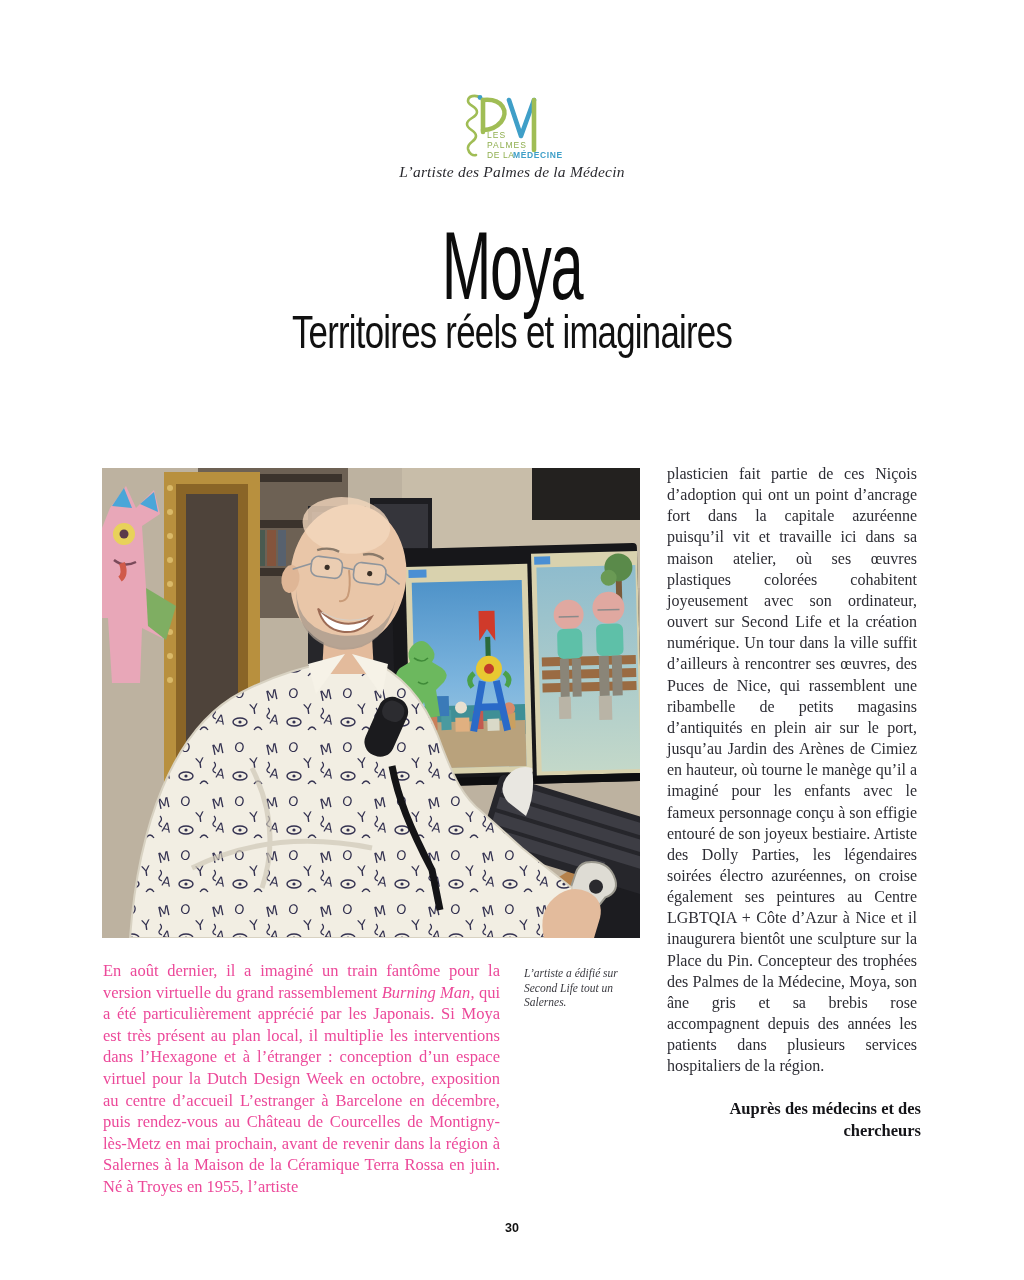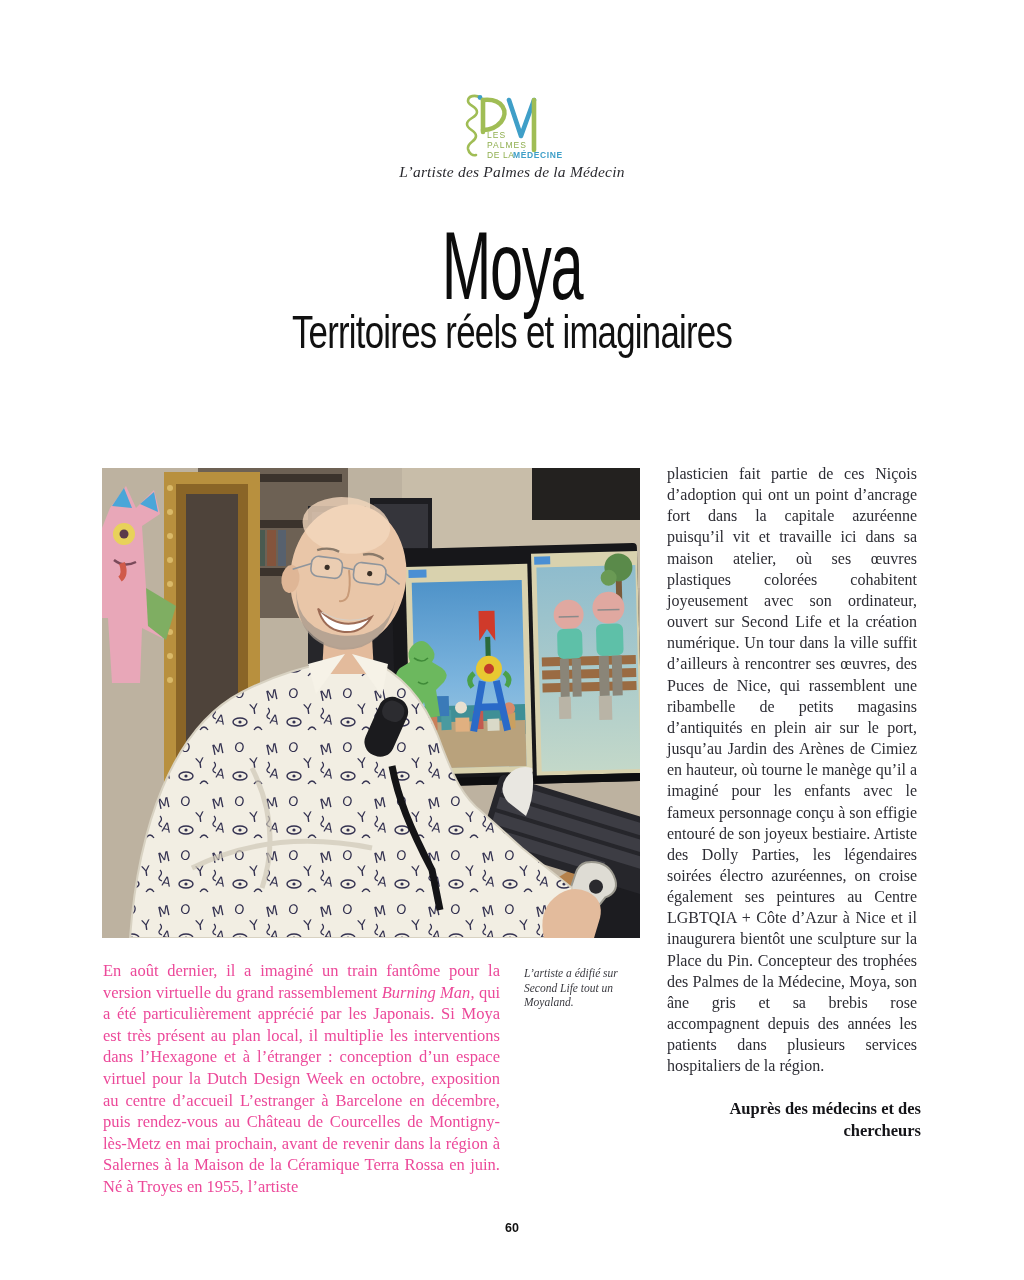--- a/index.html
+++ b/index.html
@@ -283,21 +283,21 @@
         <rect x="268" y="228" width="30" height="62" rx="14" fill="#1b1b1e"></rect>
         <rect x="272" y="232" width="22" height="20" rx="9" fill="#2c2c30"></rect>
       </g>
     </g>
   </svg>
 
   <p class="left-par" style="margin:0">
     <span>En août dernier, il a imaginé un train fantôme pour la version virtuelle du grand rassemblement </span><span class="it">Burning Man</span><span>, qui a été particulièrement apprécié par les Japonais. Si Moya est très présent au plan local, il multiplie les interventions dans l’Hexagone et à l’étranger : conception d’un espace virtuel pour la Dutch Design Week en octobre, exposition au centre d’accueil L’estranger à Barcelone en décembre, puis rendez-vous au Château de Courcelles de Montigny-lès-Metz en mai prochain, avant de revenir dans la région à Salernes à la Maison de la Céramique Terra Rossa en juin. Né à Troyes en 1955, l’artiste</span>
   </p>
 
-  <div class="photo-caption">L’artiste a édifié sur Second Life tout un Moyaland.</div>
+  <div class="photo-caption">L’artiste a édifié sur Second Life tout un Salernes.</div>
 
   <div class="right-col">
     <p>plasticien fait partie de ces Niçois d’adoption qui ont un point d’ancrage fort dans la capitale azuréenne puisqu’il vit et travaille ici dans sa maison atelier, où ses œuvres plastiques colorées cohabitent joyeusement avec son ordinateur, ouvert sur Second Life et la création numérique. Un tour dans la ville suffit d’ailleurs à rencontrer ses œuvres, des Puces de Nice, qui rassemblent une ribambelle de petits magasins d’antiquités en plein air sur le port, jusqu’au Jardin des Arènes de Cimiez en hauteur, où tourne le manège qu’il a imaginé pour les enfants avec le fameux personnage conçu à son effigie entouré de son joyeux bestiaire. Artiste des Dolly Parties, les légendaires soirées électro azuréennes, on croise également ses peintures au Centre LGBTQIA + Côte d’Azur à Nice et il inaugurera bientôt une sculpture sur la Place du Pin. Concepteur des trophées des Palmes de la Médecine, Moya, son âne gris et sa brebis rose accompagnent depuis des années les patients dans plusieurs services hospitaliers de la région.</p>
     <p class="sub-head">Auprès des médecins et des chercheurs</p>
   </div>
 
-  <div class="pageno">60</div>
+  <div class="pageno">30</div>
 </div>
 
 </body></html>

